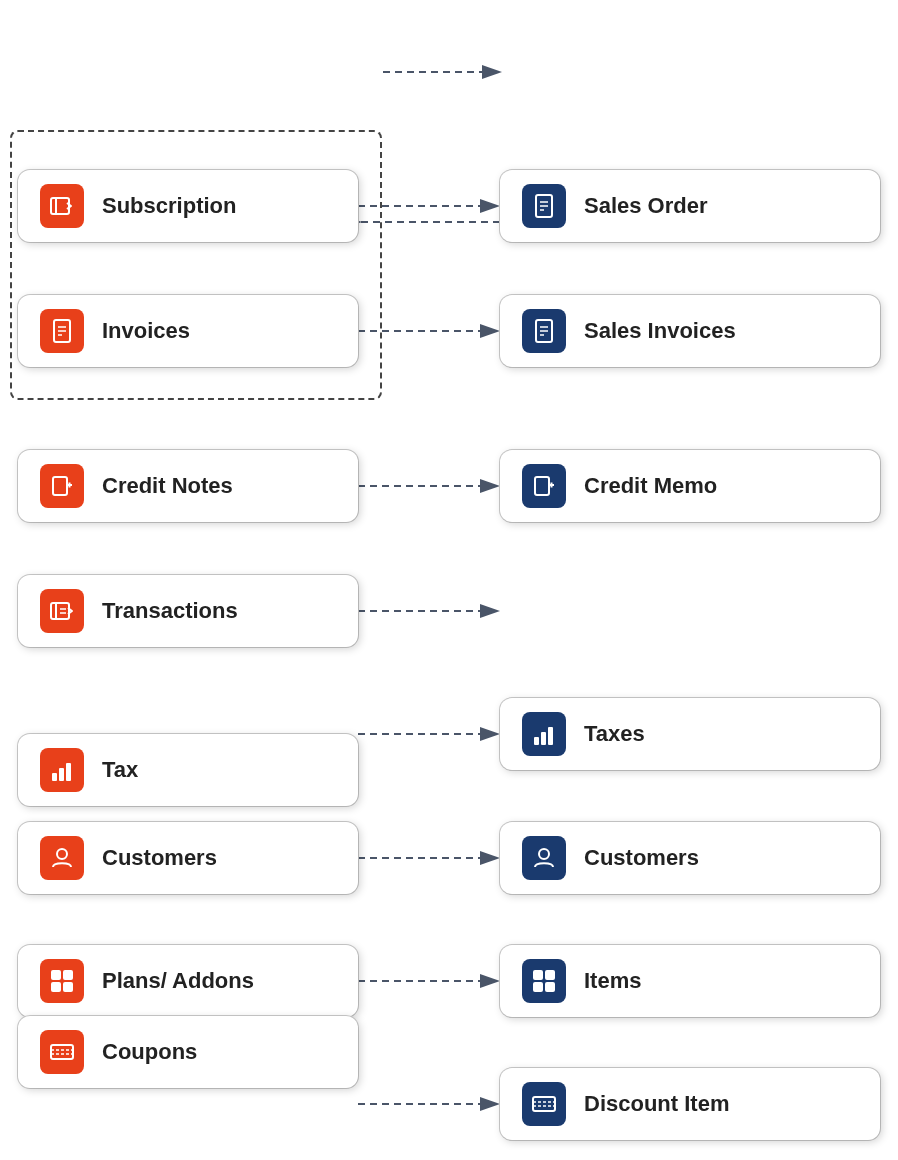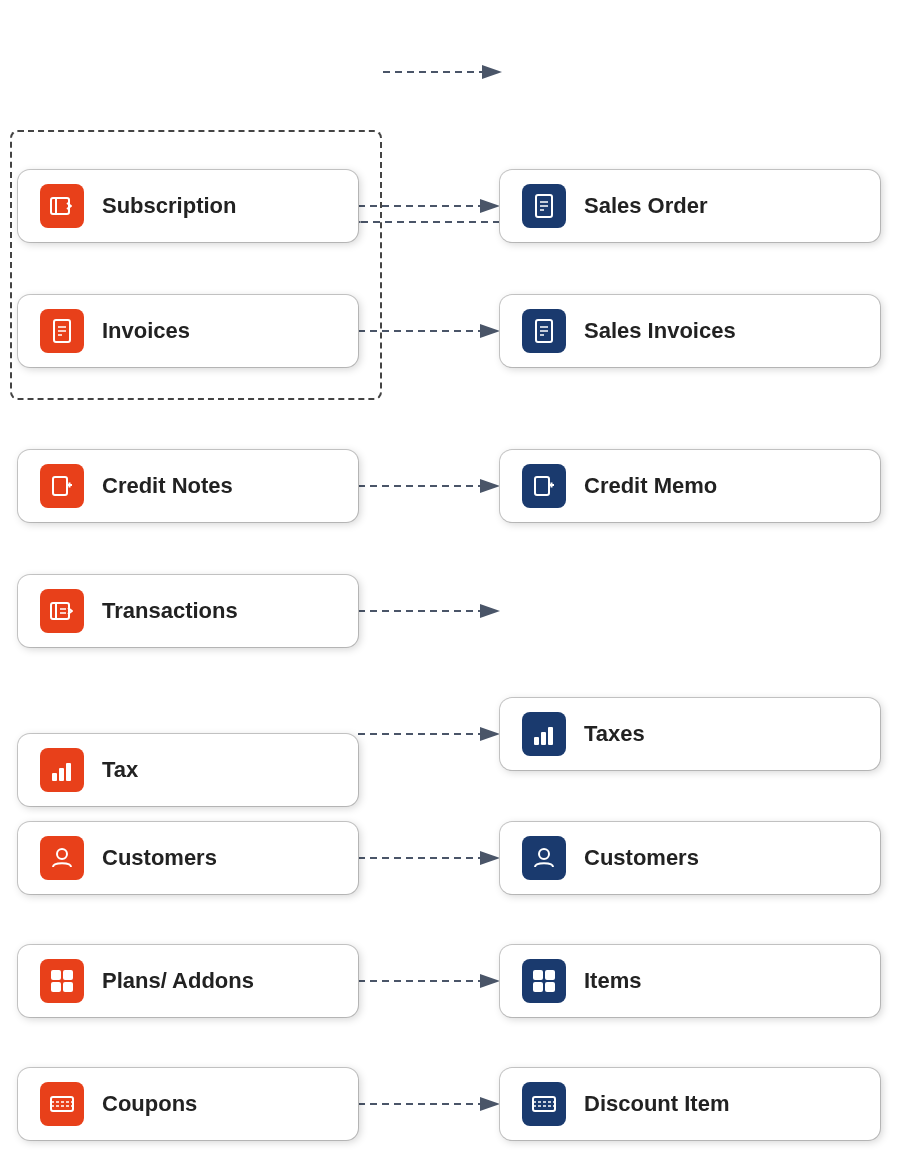--- a/index.html
+++ b/index.html
@@ -189,21 +189,21 @@
       <svg width="26" height="26" viewBox="0 0 26 26" fill="none">
         <rect x="2" y="2" width="10" height="10" rx="2" fill="#fff"></rect>
         <rect x="14" y="2" width="10" height="10" rx="2" fill="#fff"></rect>
         <rect x="2" y="14" width="10" height="10" rx="2" fill="#fff"></rect>
         <rect x="14" y="14" width="10" height="10" rx="2" fill="#fff"></rect>
       </svg>
     </div>
     <span class="card-label">Plans/ Addons</span>
   </div>
 
-  <div class="card card-left" style="top:1068px">
+  <div class="card card-left" style="top:1016px">
     <div class="card-icon icon-orange">
       <svg width="26" height="26" viewBox="0 0 26 26" fill="none">
         <rect x="2" y="6" width="22" height="14" rx="2" stroke="#fff" stroke-width="2" fill="none"></rect>
         <line x1="2" y1="11" x2="24" y2="11" stroke="#fff" stroke-width="1.5" stroke-dasharray="3,2"></line>
         <line x1="2" y1="15" x2="24" y2="15" stroke="#fff" stroke-width="1.5" stroke-dasharray="3,2"></line>
       </svg>
     </div>
     <span class="card-label">Coupons</span>
   </div>
 

